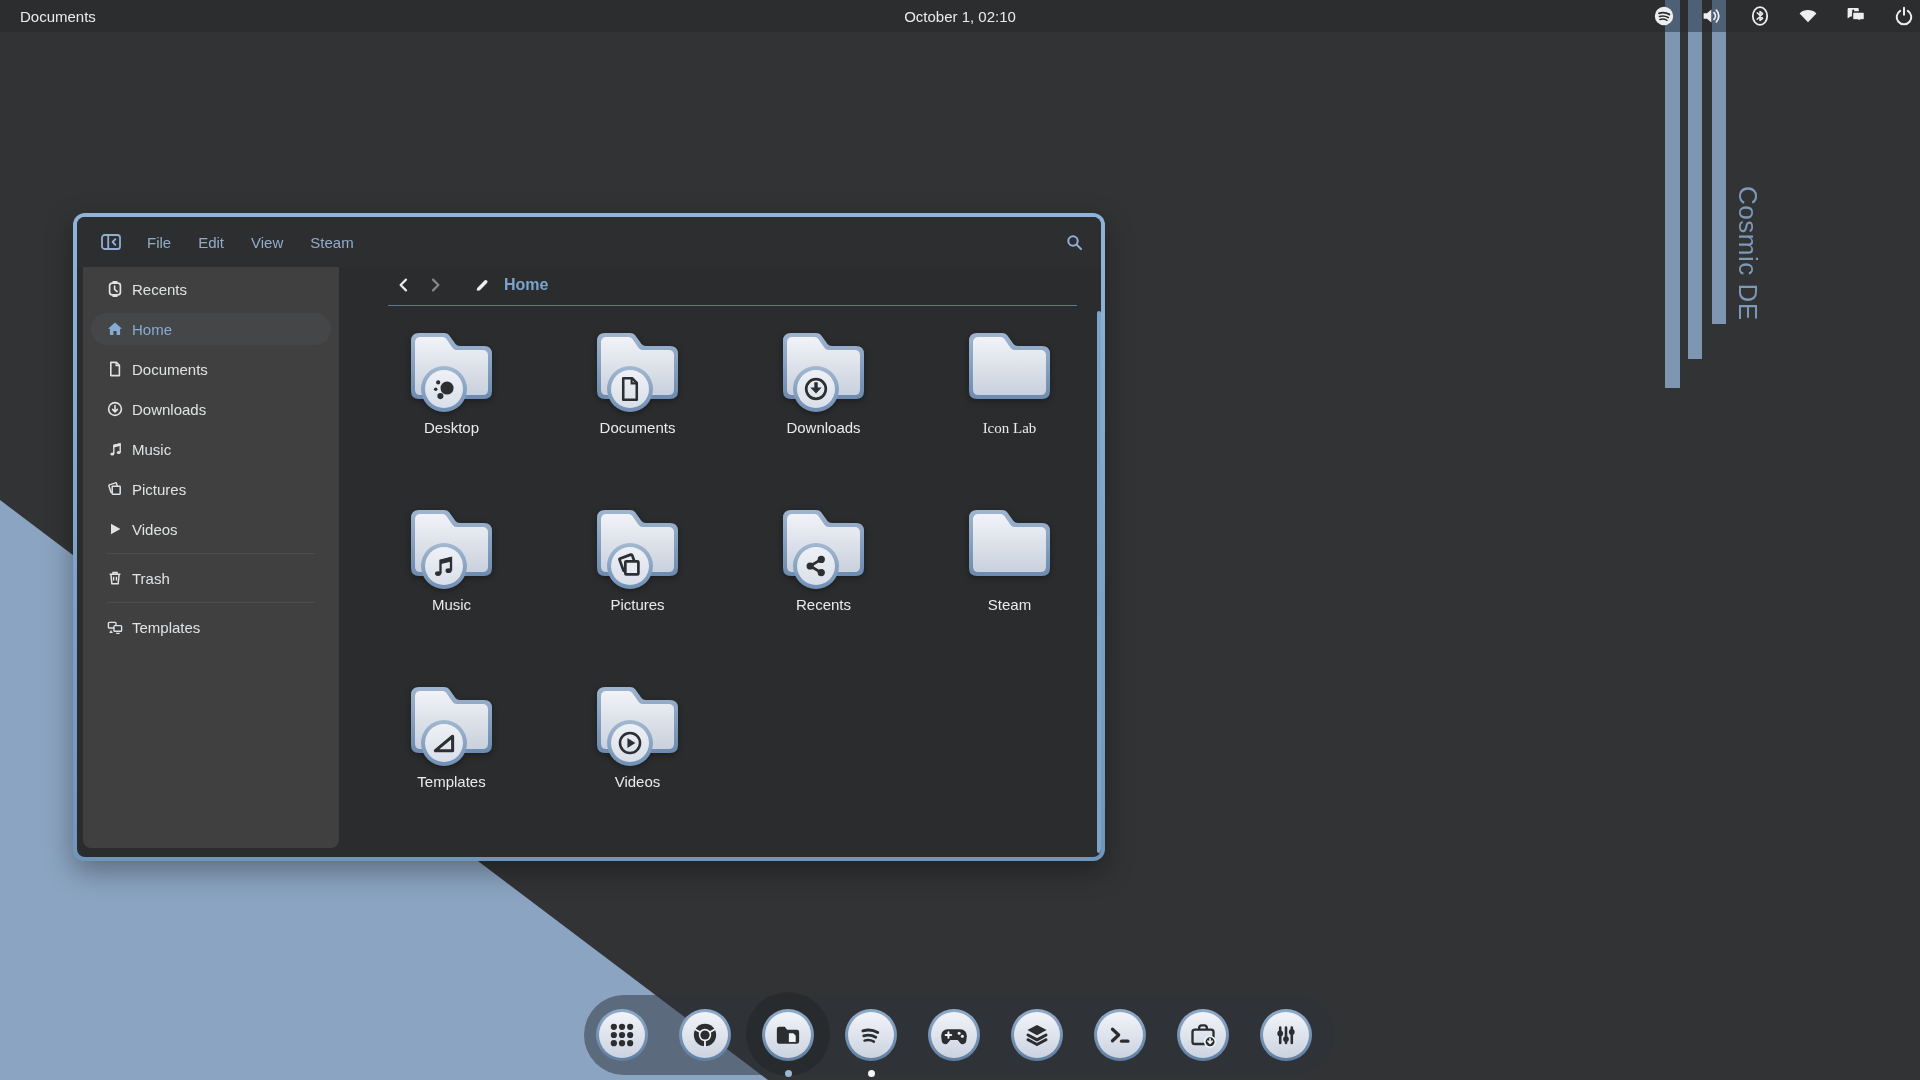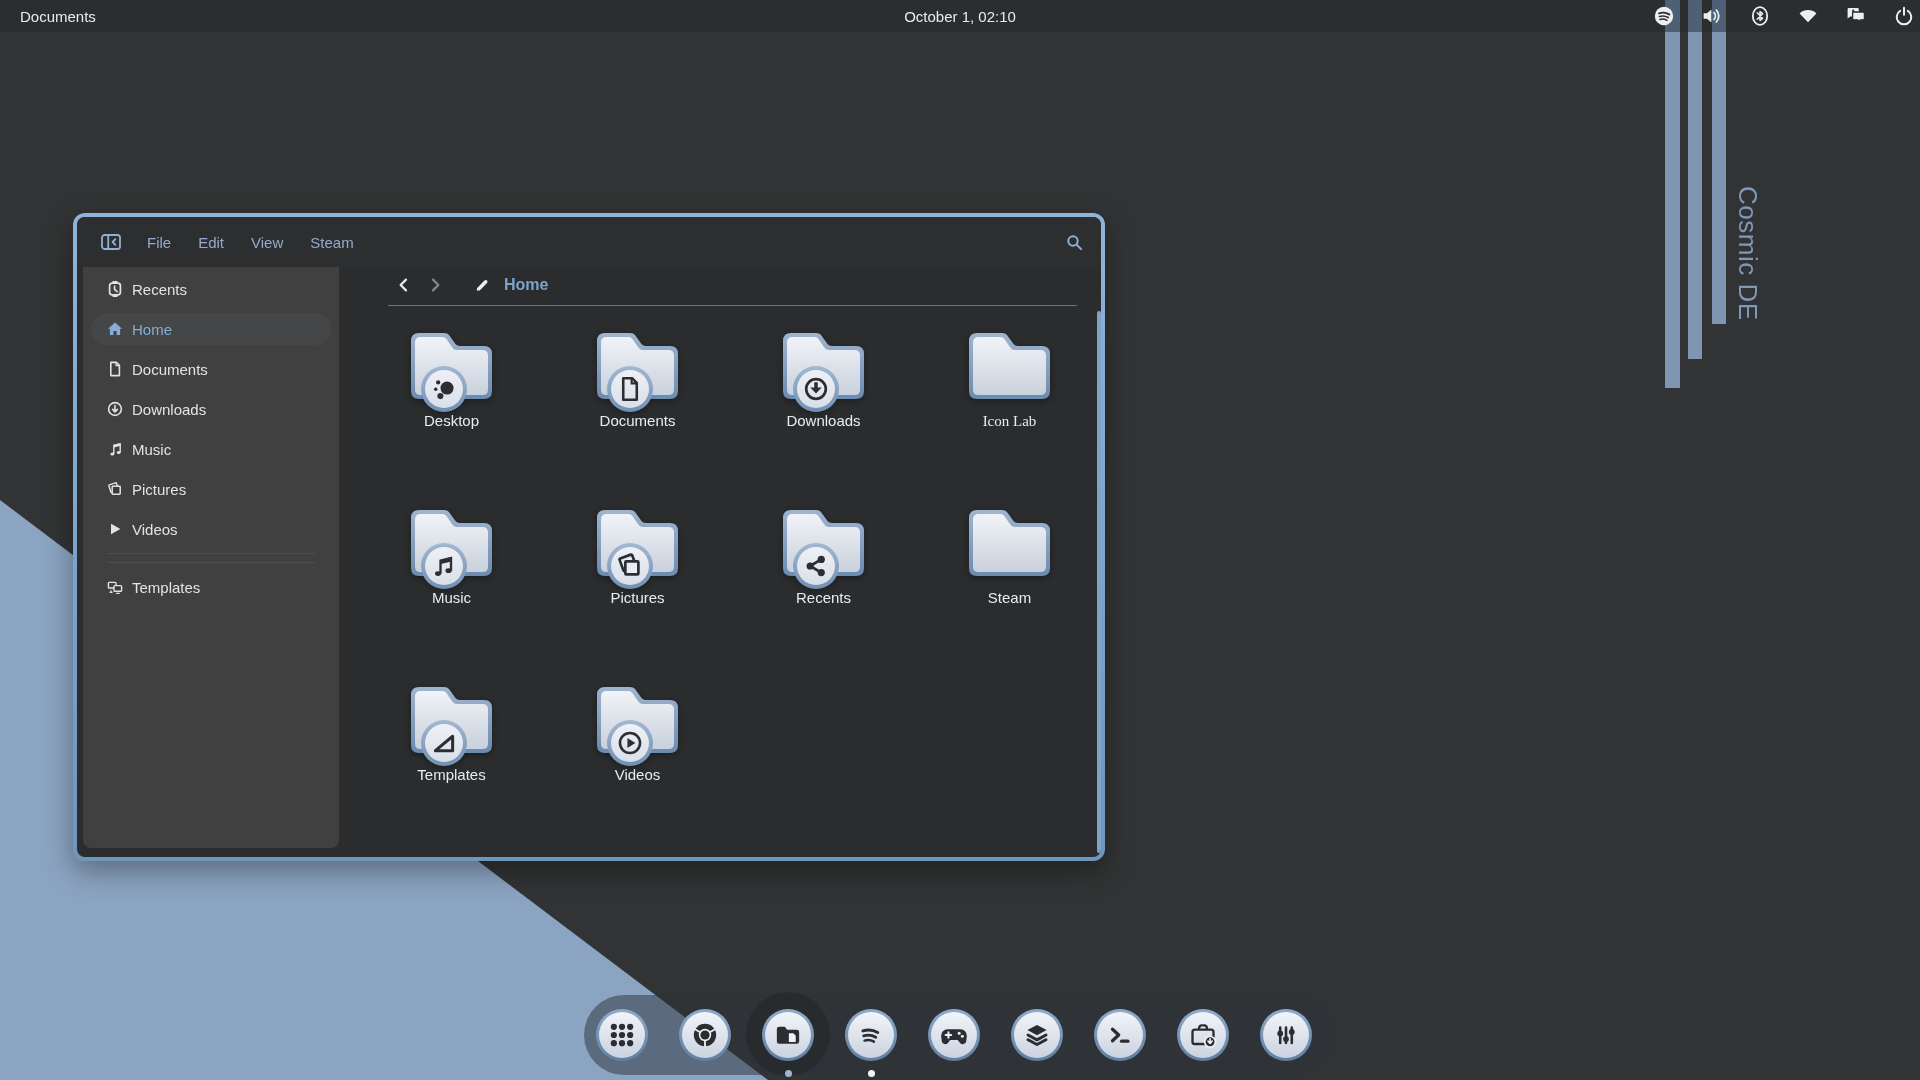--- a/index.html
+++ b/index.html
@@ -85,21 +85,21 @@
   .btn-back{left:27px;color:#e8eaec;}
   .btn-forward{left:58px;color:#85878a;}
   .crumb-loc{position:absolute;left:112px;top:3px;height:30px;display:flex;align-items:center;gap:14px;cursor:pointer;}
   .crumb-loc svg{width:16px;height:16px;color:#eceef0;}
   .crumb-label{color:#7ca3cc;font-size:16px;font-weight:bold;}
   .content-sep{position:absolute;left:26px;top:38px;width:689px;height:1px;background:#5f7796;}
   .scrollbar{position:absolute;right:0;top:44px;bottom:4px;width:4px;background:#7da3c9;border-radius:2px;}
   
   .cell{position:absolute;width:170px;text-align:center;cursor:pointer;}
   .cell svg.folder{display:block;margin:0 auto;width:84px;height:80px;filter:drop-shadow(0 2px 3px rgba(0,0,0,0.35));}
-  .cell .cell-label{font-size:15px;color:#e9ebed;line-height:18px;}
+  .cell .cell-label{margin-top:7px;font-size:15px;color:#e9ebed;line-height:18px;}
   
   .dock{
     position:absolute;left:584px;top:995px;width:750px;height:80px;border-radius:40px;
     background:rgba(44,50,58,0.5);
   }
   .dock-items{position:absolute;left:12px;top:0;height:80px;display:flex;align-items:center;gap:31px;}
   .dock-item{position:relative;width:52px;height:52px;}
   .dock-item .active-halo{
     position:absolute;left:-16px;top:-17px;width:84px;height:84px;border-radius:50%;
     background:rgba(17,18,20,0.22);
@@ -499,20 +499,28 @@
           </div>
           <div class="nav-item">
             <span class="nav-icon">
               <svg>
                 <use href="#i-videos"></use>
               </svg>
             </span>
             <span class="nav-label">Videos</span>
           </div>
           <div class="nav-divider"></div>
+          <div class="nav-item">
+            <span class="nav-icon">
+              <svg>
+                <use href="#i-trash"></use>
+              </svg>
+            </span>
+            <span class="nav-label">Trash</span>
+          </div>
           <div class="nav-divider"></div>
           <div class="nav-item">
             <span class="nav-icon">
               <svg>
                 <use href="#i-networks"></use>
               </svg>
             </span>
             <span class="nav-label">Templates</span>
           </div>
         </div>

